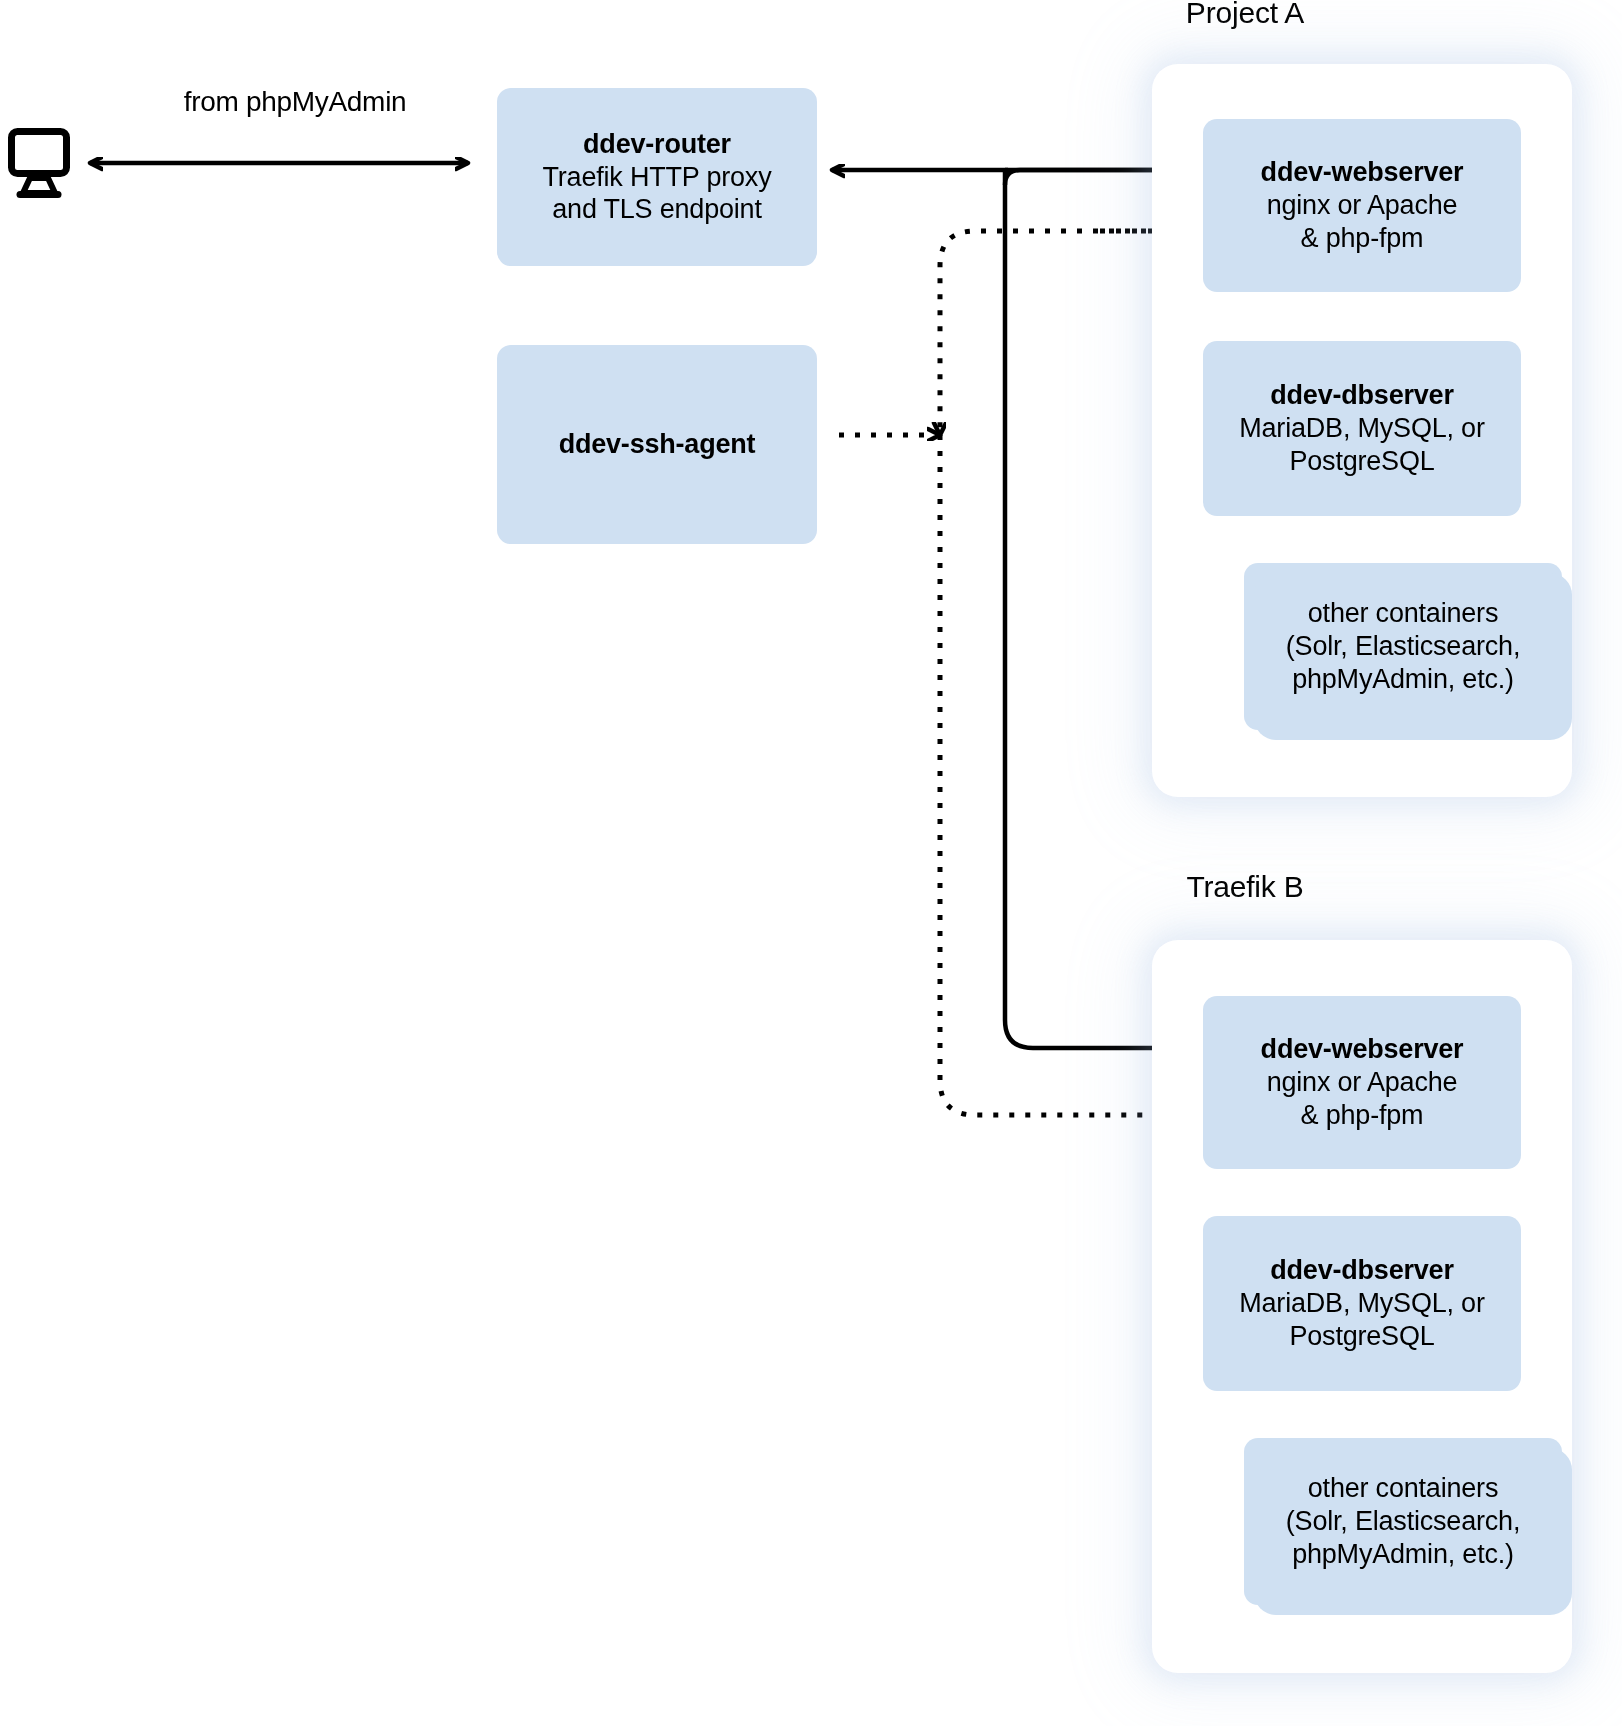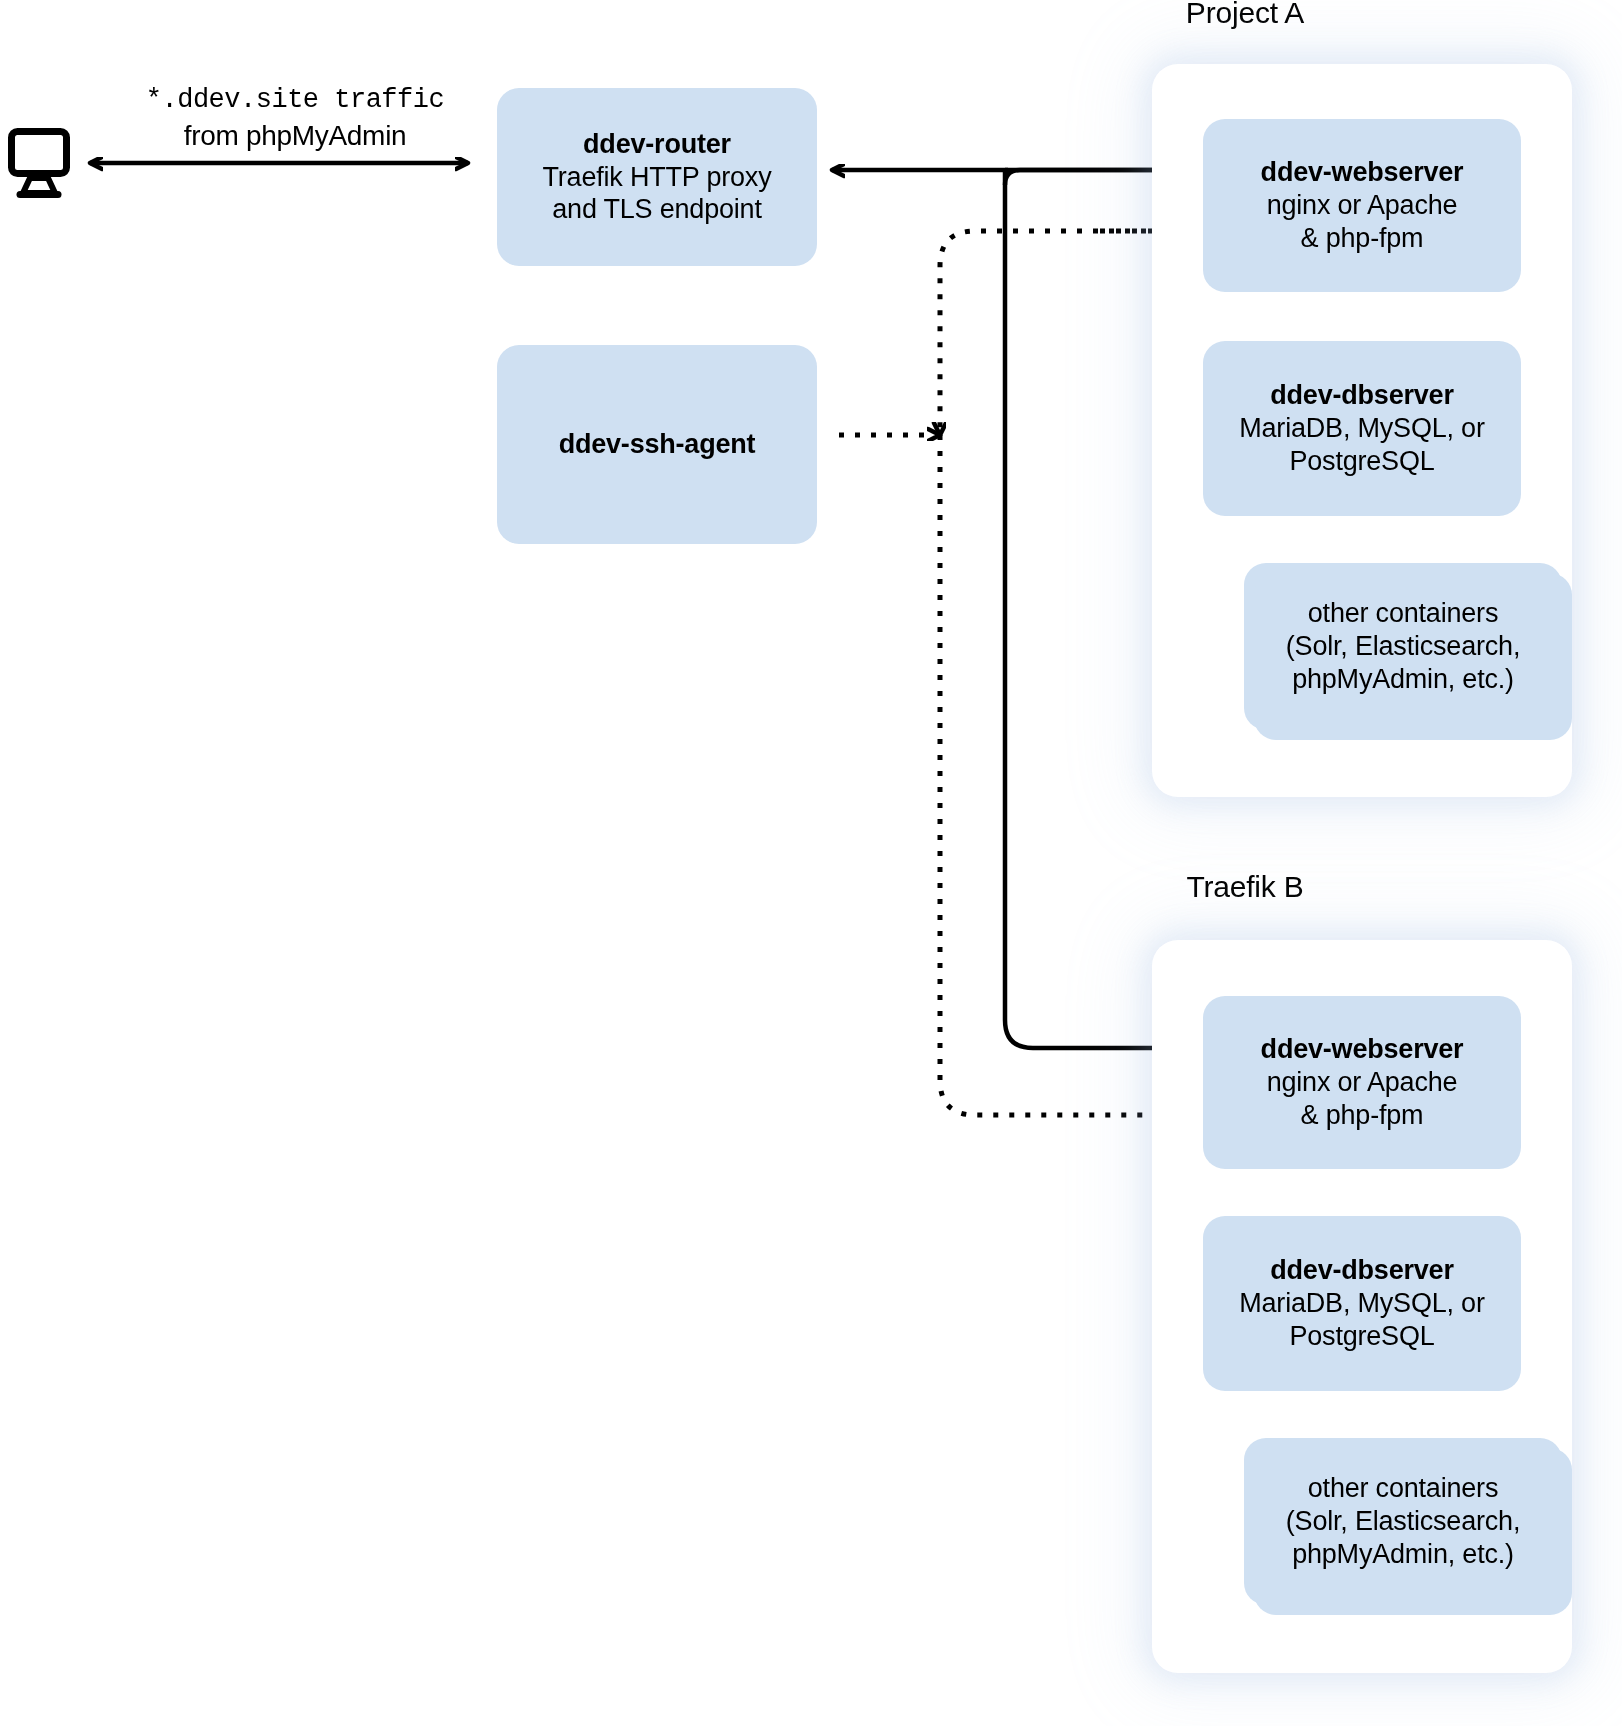--- a/index.html
+++ b/index.html
@@ -24,21 +24,21 @@
     left: 0;
     top: 0;
     width: 1622px;
     height: 1726px;
     pointer-events: none;
   }
   .node {
     position: absolute;
     box-sizing: border-box;
     background: #cfe0f2;
-    border-radius: 22px;
+    border-radius: 14px;
     display: flex;
     flex-direction: column;
     align-items: center;
     justify-content: center;
     text-align: center;
     line-height: 1.22;
   }
   .node .title {
     font-weight: bold;
     font-size: 27px;
@@ -148,21 +148,20 @@
 
   <div class="monitor-icon" style="left:8px; top:128px;">
     <svg width="62" height="72" viewBox="0 0 62 72" xmlns="http://www.w3.org/2000/svg">
       <rect x="3.5" y="3.5" width="55" height="42" rx="6" ry="6" fill="none" stroke="#000" stroke-width="7"></rect>
       <path d="M22 50 L15 65 L47 65 L40 50 Z" fill="none" stroke="#000" stroke-width="6" stroke-linejoin="round"></path>
       <line x1="12" y1="66.5" x2="50" y2="66.5" stroke="#000" stroke-width="7" stroke-linecap="round"></line>
     </svg>
   </div>
 
   <div class="edge-label" style="left:100px; top:84px; width:390px;">
-    <div class="mono">*.ddev.site traffic</div>
     <div>from phpMyAdmin</div>
   </div>
 
   <div class="node" style="left:497px; top:88px; width:320px; height:178px;">
     <div class="title">ddev-router</div>
     <div class="sub">Traefik HTTP proxy</div>
     <div class="sub">and TLS endpoint</div>
   </div>
 
   <div class="node" style="left:497px; top:345px; width:320px; height:199px;">

